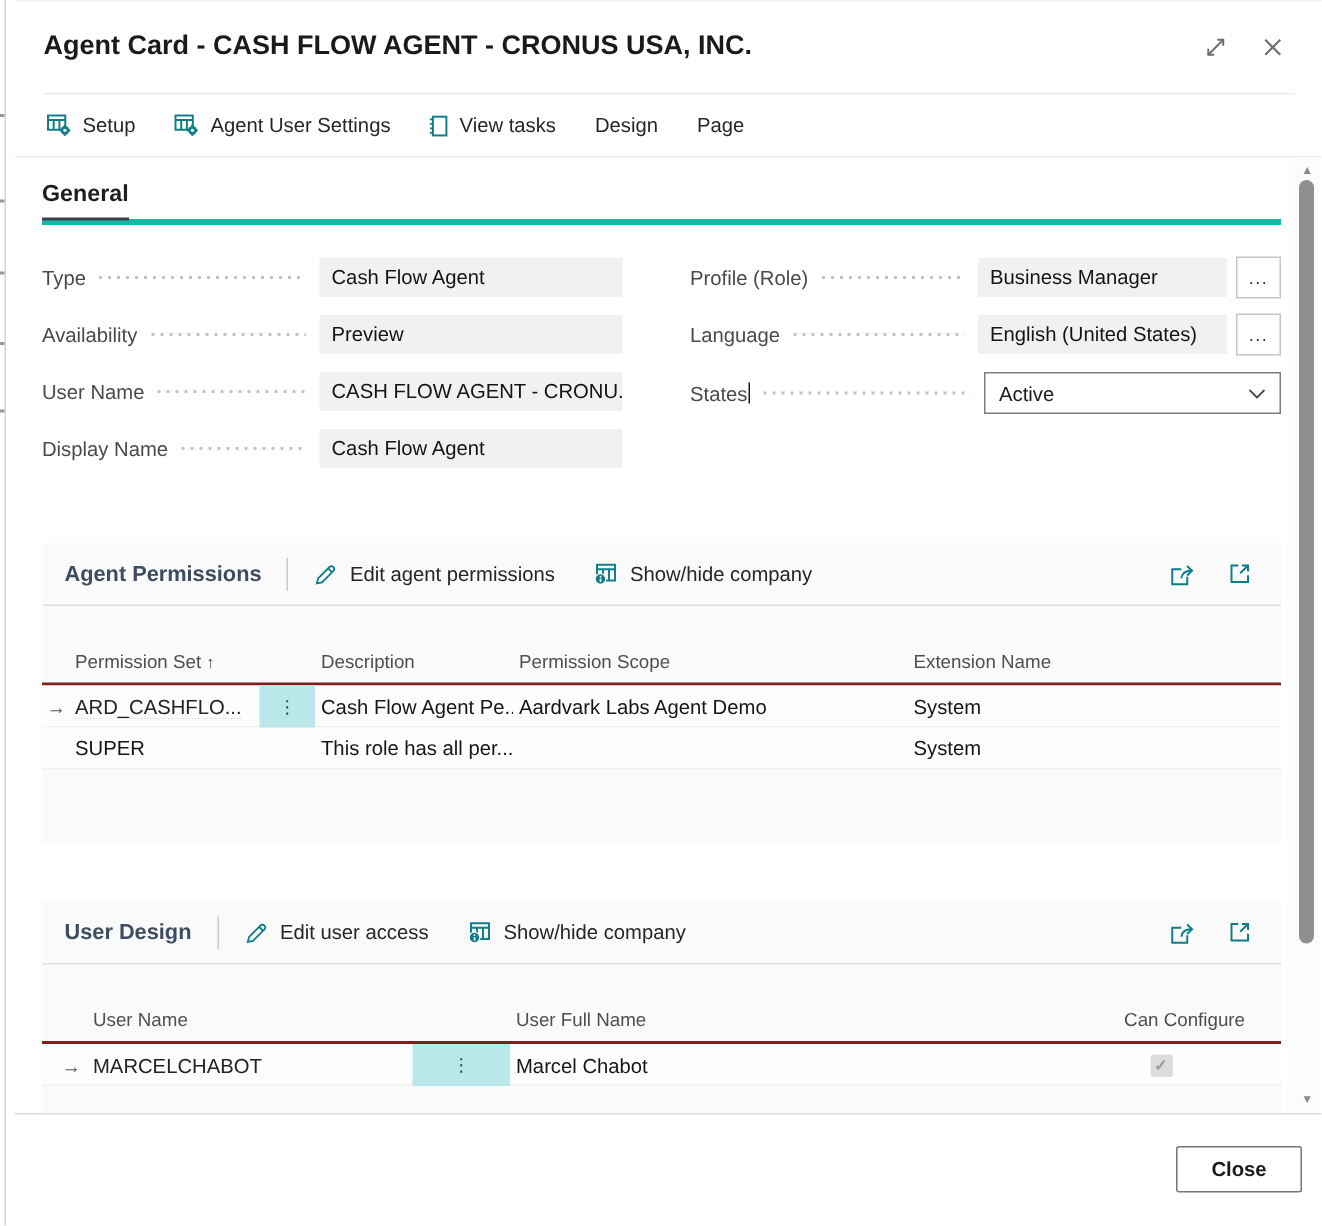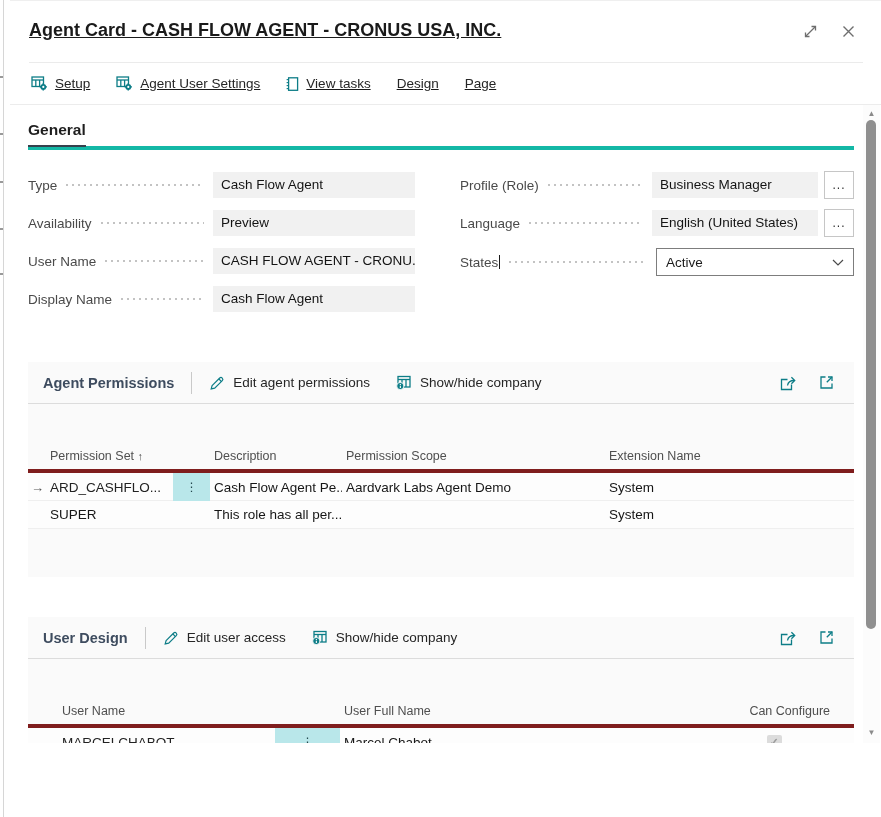--- a/index.html
+++ b/index.html
@@ -7,21 +7,21 @@
   body {
     width:881px; height:817px; overflow:hidden; position:relative;
     font-family:"Liberation Sans", sans-serif; background:#fff; color:#1b1b1b;
     font-size:13.5px;
   }
   
   .sliver { position:absolute; left:0; top:0; width:10px; height:100%; background:#fff; }
   .sliver .vline { position:absolute; left:3px; top:0; bottom:0; width:1px; background:#d6d6d6; }
   .sliver .mark { position:absolute; left:0; width:3px; height:2px; background:#9a9a9a; }
 
-  .dialog { position:absolute; left:10px; top:0; width:871px; height:817px; background:#fff; border-top:1px solid #efefef;text-decoration:underline; }
+  .dialog { position:absolute; left:10px; top:0; width:871px; height:817px; background:#fff; border-top:1px solid #efefef; }
 
   
   .titlebar { position:relative; height:62px; display:flex; align-items:flex-start; padding:17px 22px 0 19px; }
   .titlebar::after { content:""; position:absolute; left:19px; right:18px; bottom:0; height:1px; background:#ebebeb; }
   .title { font-size:18px; font-weight:700; color:#1a1a1a; margin:0; line-height:24px; }
   .title-icons { margin-left:auto; display:flex; gap:16px; align-items:center; margin-top:2px; }
   .icon-btn { background:none; border:none; padding:2px; cursor:pointer; line-height:0; }
 
   
   .toolbar { height:42px; display:flex; align-items:center; gap:26px; padding-left:21px; border-bottom:1px solid #ececec; }
@@ -59,21 +59,21 @@
   .panel-header { height:42px; display:flex; align-items:center; padding:0 14px 0 15px; border-bottom:1px solid #dcdcdc; }
   .panel-title { font-size:14.5px; font-weight:700; color:#3e4c5f; white-space:nowrap; }
   .ph-divider { width:1px; height:22px; background:#c9c9c9; margin:0 17px; flex-shrink:0; }
   .ph-action { display:flex; align-items:center; gap:8px; color:#262626; margin-right:26px; cursor:pointer; white-space:nowrap; }
   .ph-icons { margin-left:auto; display:flex; align-items:center; gap:21px; padding-right:6px; }
   .ph-icons .icon-btn { padding:0; }
 
   .tbl { padding-top:23px; }
   .pgrid { display:grid; grid-template-columns:18px 127px 37px 132px 263px 1fr; align-items:center; }
   .ugrid { display:grid; grid-template-columns:30px 217px 65px 1fr 120px; align-items:center; }
-  .grid-head { height:30px; font-size:12.5px; color:#4f4f4f; border-bottom:4px solid #7f1d1d;margin-top:16px; }
+  .grid-head { height:30px; font-size:12.5px; color:#4f4f4f; border-bottom:2px solid #7f1d1d; }
   .grid-head .hcell { padding-left:4px; white-space:nowrap; cursor:pointer; }
   .grid-row { height:28px; background:#fdfdfd; border-bottom:1px solid #efefef; }
   .cell { padding-left:4px; white-space:nowrap; overflow:hidden; color:#161616; }
   .arrow-cell { color:#565656; font-size:13px; padding-left:3px; }
   .ua .arrow-cell { padding-left:13px; }
   .link { color:#222; border-bottom:1px dotted #7e7e7e; padding-bottom:0px; cursor:pointer; }
   .dots-cell { background:#b9e7ea; color:#24494f; height:28px; display:flex; align-items:center; justify-content:center; font-size:12px; letter-spacing:0; cursor:pointer; }
   .sort-arrow { font-size:11px; color:#4f4f4f; }
   .filler-p { height:48px; }
   .filler-u { height:28px; }
@@ -381,14 +381,17 @@
 
     </div>
 
     <div class="scrollbar">
       <div class="sb-arrow sb-up">▲</div>
       <div class="sb-thumb"></div>
       <div class="sb-arrow sb-down">▼</div>
     </div>
   </div>
 
+  <div class="footer">
+    <button class="close-btn">Close</button>
+  </div>
 
 </div>
 
 </body></html>

